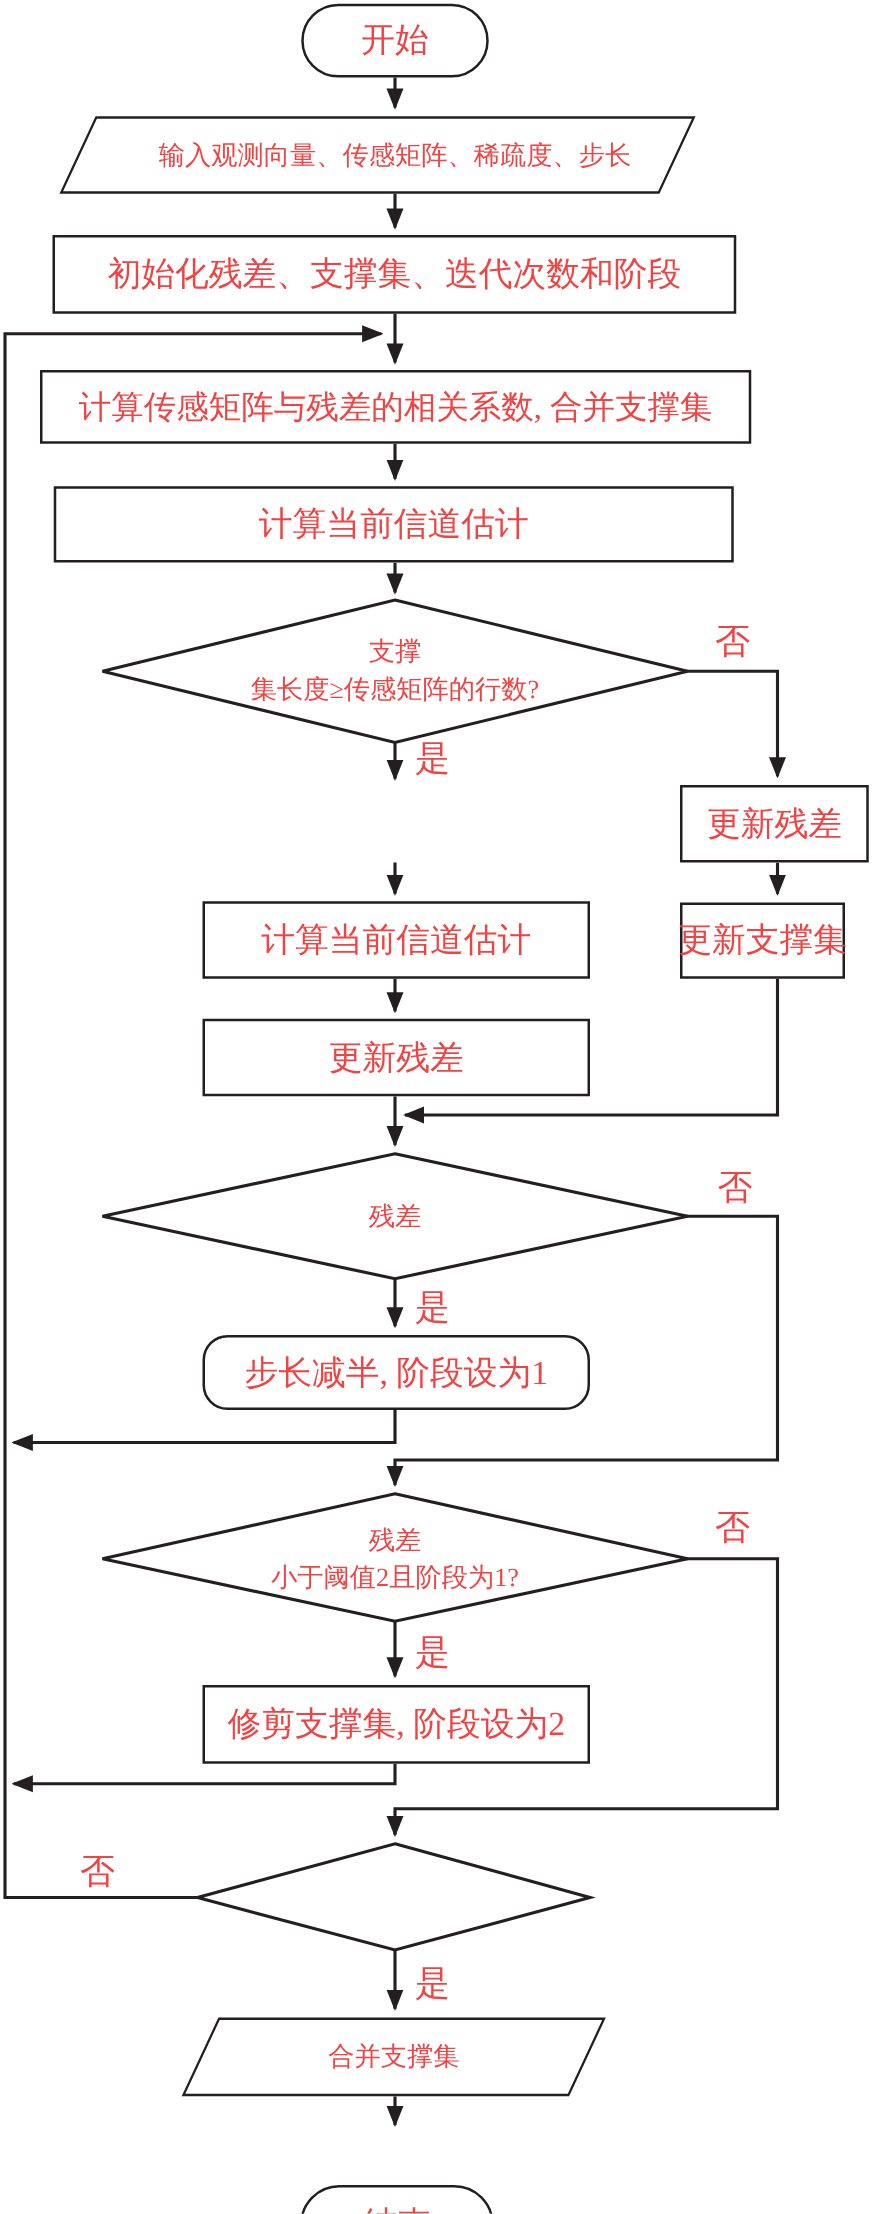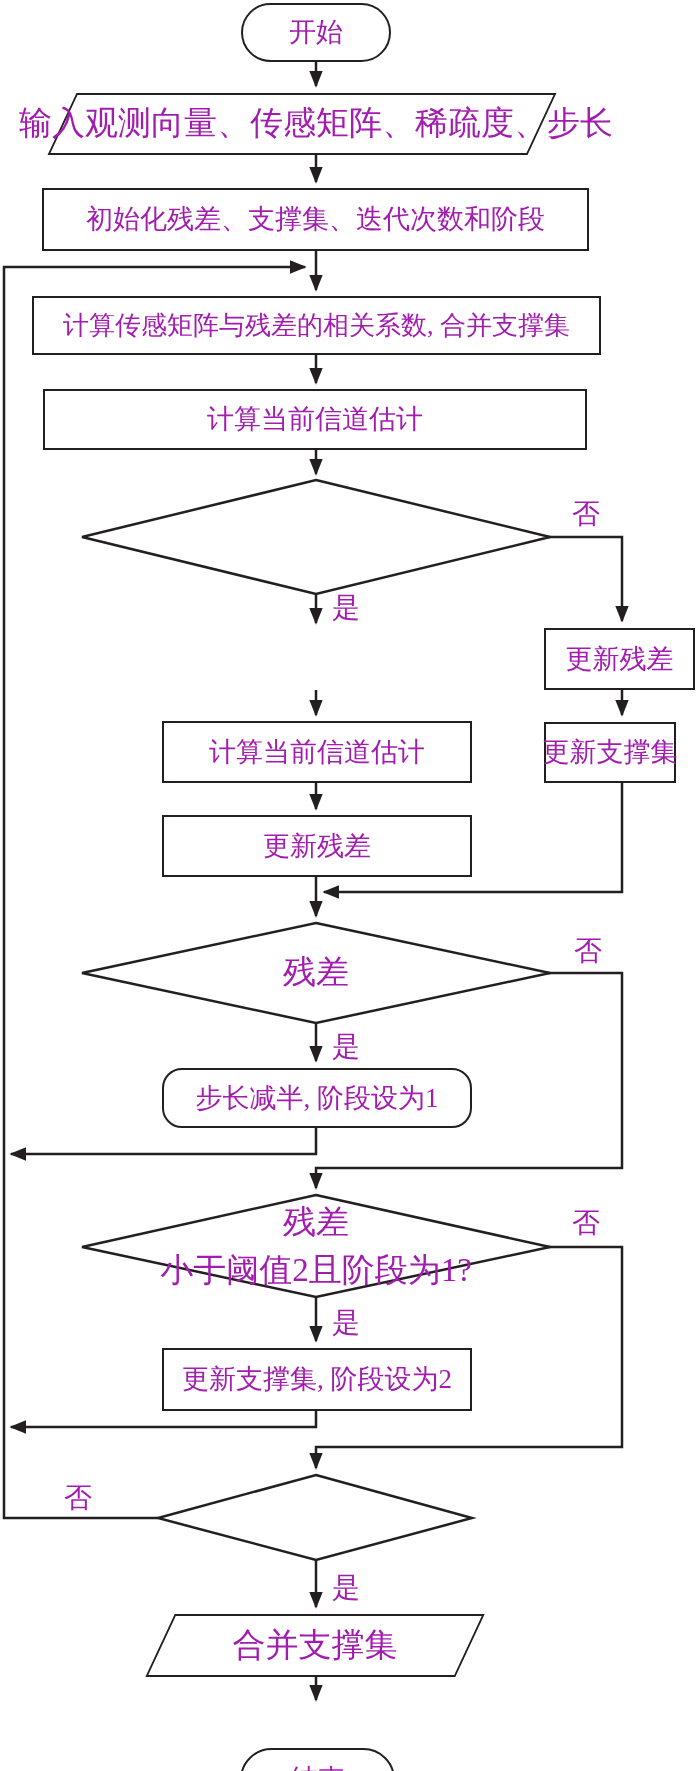--- a/index.html
+++ b/index.html
@@ -1,36 +1,36 @@
 <!DOCTYPE html>
 <html><head>
 <meta charset="utf-8">
 <style>
   html,body{margin:0;padding:0;background:#ffffff;}
   #canvas{
     position:relative;width:700px;height:1771px;background:#ffffff;
     font-family:"Liberation Serif","DejaVu Serif",serif;
-    color:#a21caf;
+    color:#ef4444;
   }
   #wires{position:absolute;left:0;top:0;z-index:1;}
   .node{
     position:absolute;box-sizing:border-box;z-index:2;
     display:flex;align-items:center;justify-content:center;
     border:2.5px solid #231f20;background:#ffffff;
     font-size:27px;line-height:1.2;white-space:nowrap;
   }
   .capsule{border-radius:32px;}
   .skew{
     position:absolute;box-sizing:border-box;z-index:2;
     border:2.5px solid #231f20;background:#ffffff;
     transform:skewX(-25deg);
   }
   .overlay{
     position:absolute;z-index:3;display:flex;align-items:center;justify-content:center;
-    font-size:33px;line-height:1.45;text-align:center;white-space:nowrap;background:transparent;
+    font-size:21px;line-height:1.45;text-align:center;white-space:nowrap;background:transparent;
   }
   .dtext{flex-direction:column;}
   .edge-label{
     position:absolute;z-index:4;font-size:28px;line-height:1;background:transparent;
   }
 </style>
 </head>
 <body>
 
 <div id="canvas">
@@ -113,23 +113,27 @@
 
   <div class="node" style="left:544px;top:722px;width:132px;height:61px;">
       <span>更新支撑集</span>
     </div>
 
   <div class="node" style="left:162px;top:1068px;width:310px;height:60px;border-radius:20px;">
       <span>步长减半, 阶段设为1</span>
     </div>
 
   <div class="node" style="left:162px;top:1348px;width:310px;height:63px;">
-      <span>更新支撑集, 阶段设为2</span>
+      <span>修剪支撑集, 阶段设为2</span>
     </div>
 
+  <div class="overlay dtext" style="left:82px;top:492px;width:468px;height:88px;">
+    <div>支撑</div>
+    <div>集长度≥传感矩阵的行数?</div>
+  </div>
 
   <div class="overlay dtext" style="left:82px;top:932px;width:468px;height:82px;">
     <div>残差</div>
   </div>
 
   <div class="overlay dtext" style="left:82px;top:1206px;width:468px;height:82px;">
     <div>残差</div>
     <div>小于阈值2且阶段为1?</div>
   </div>
 

